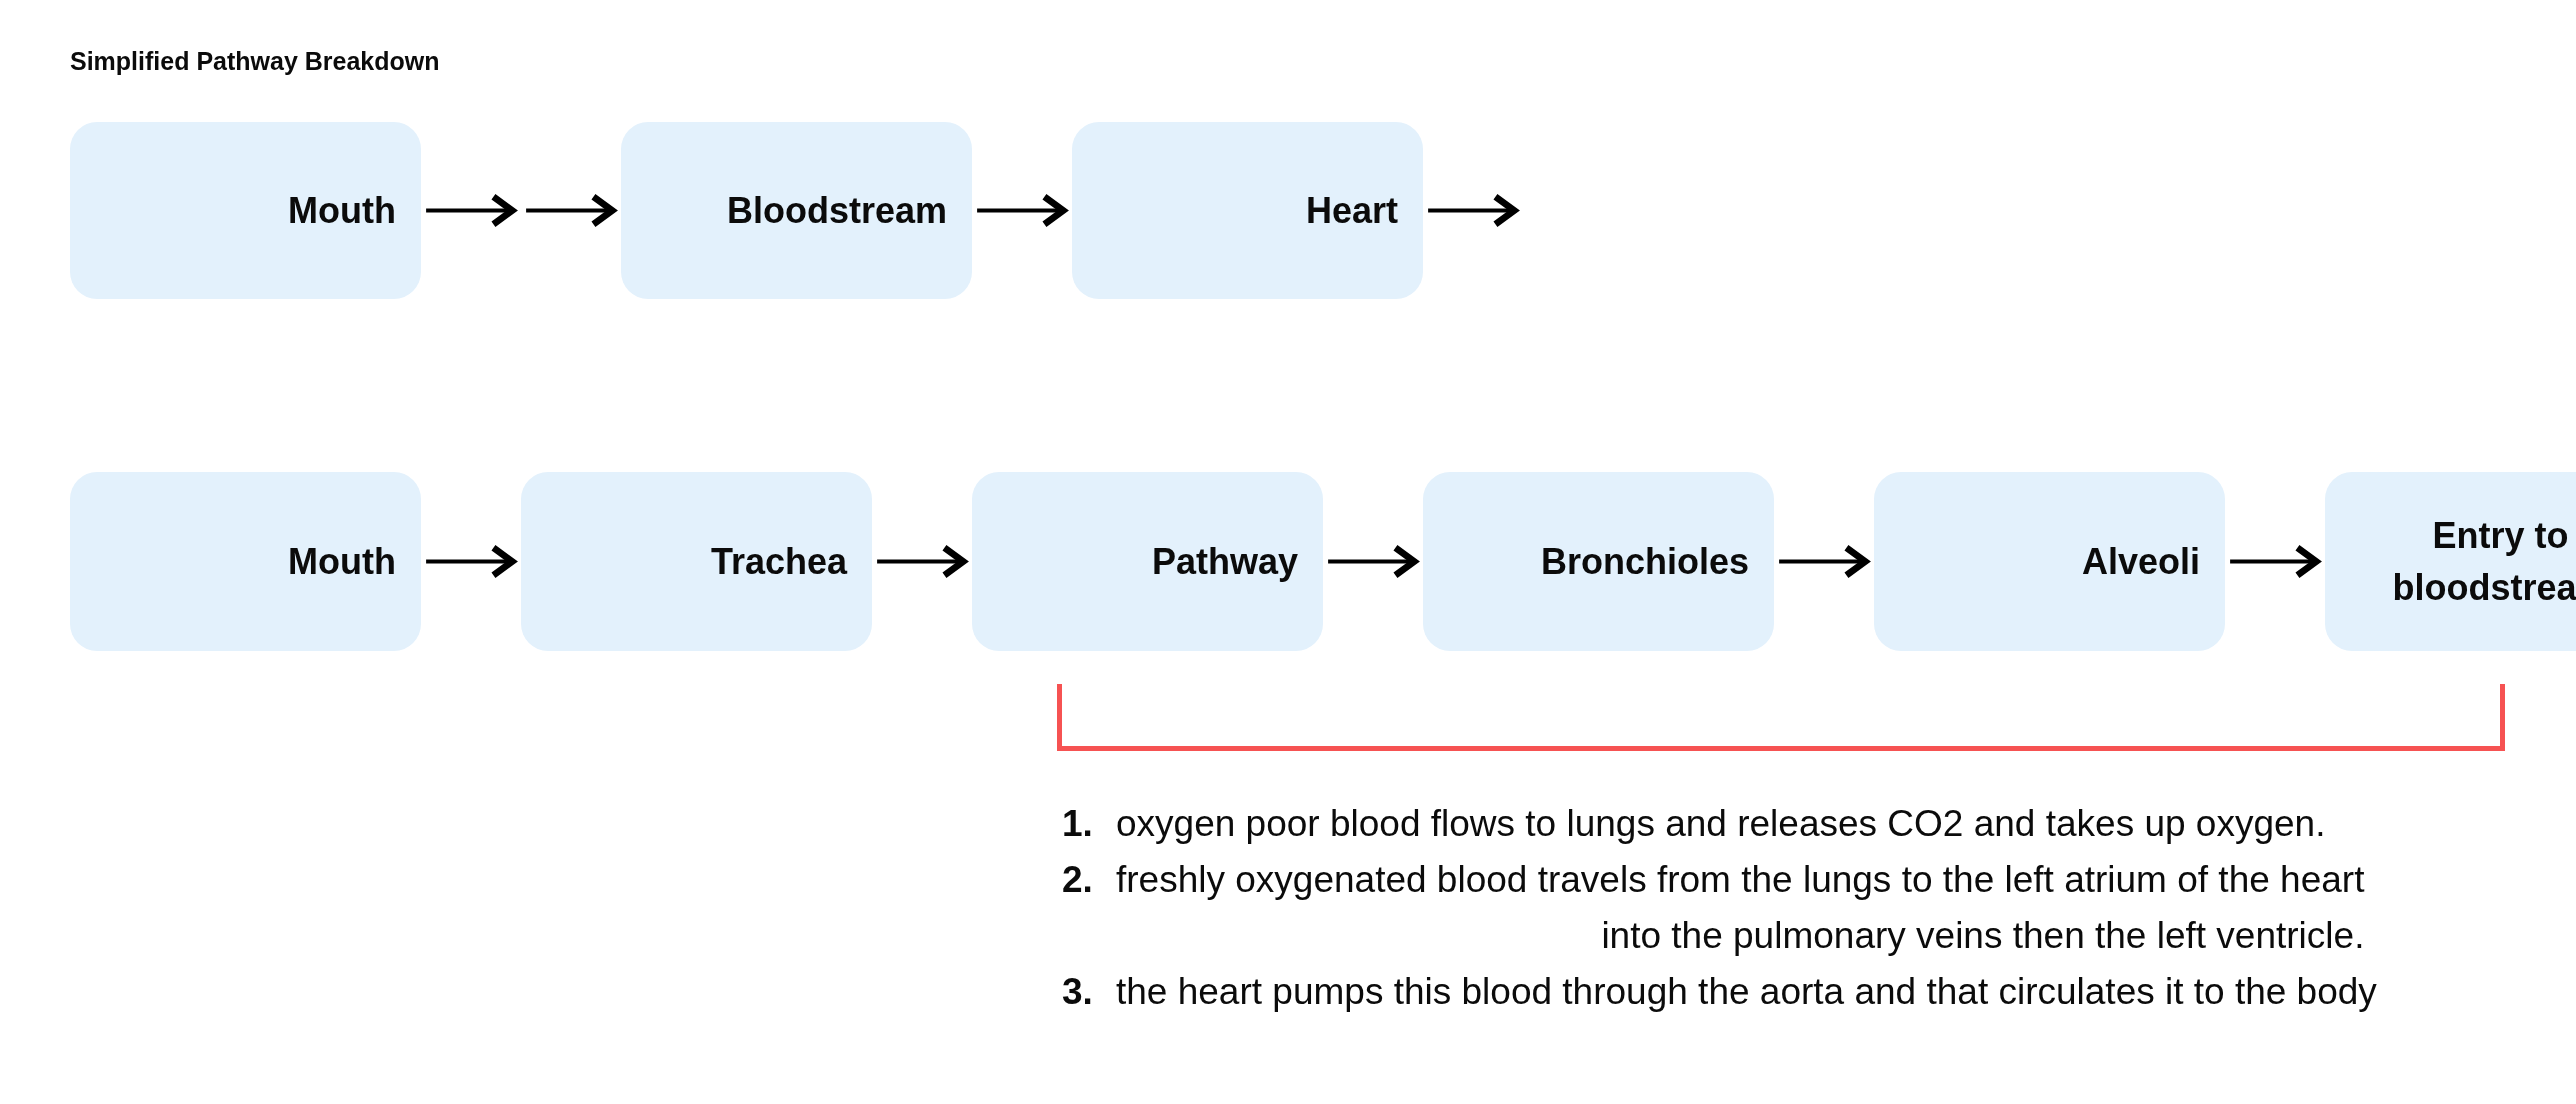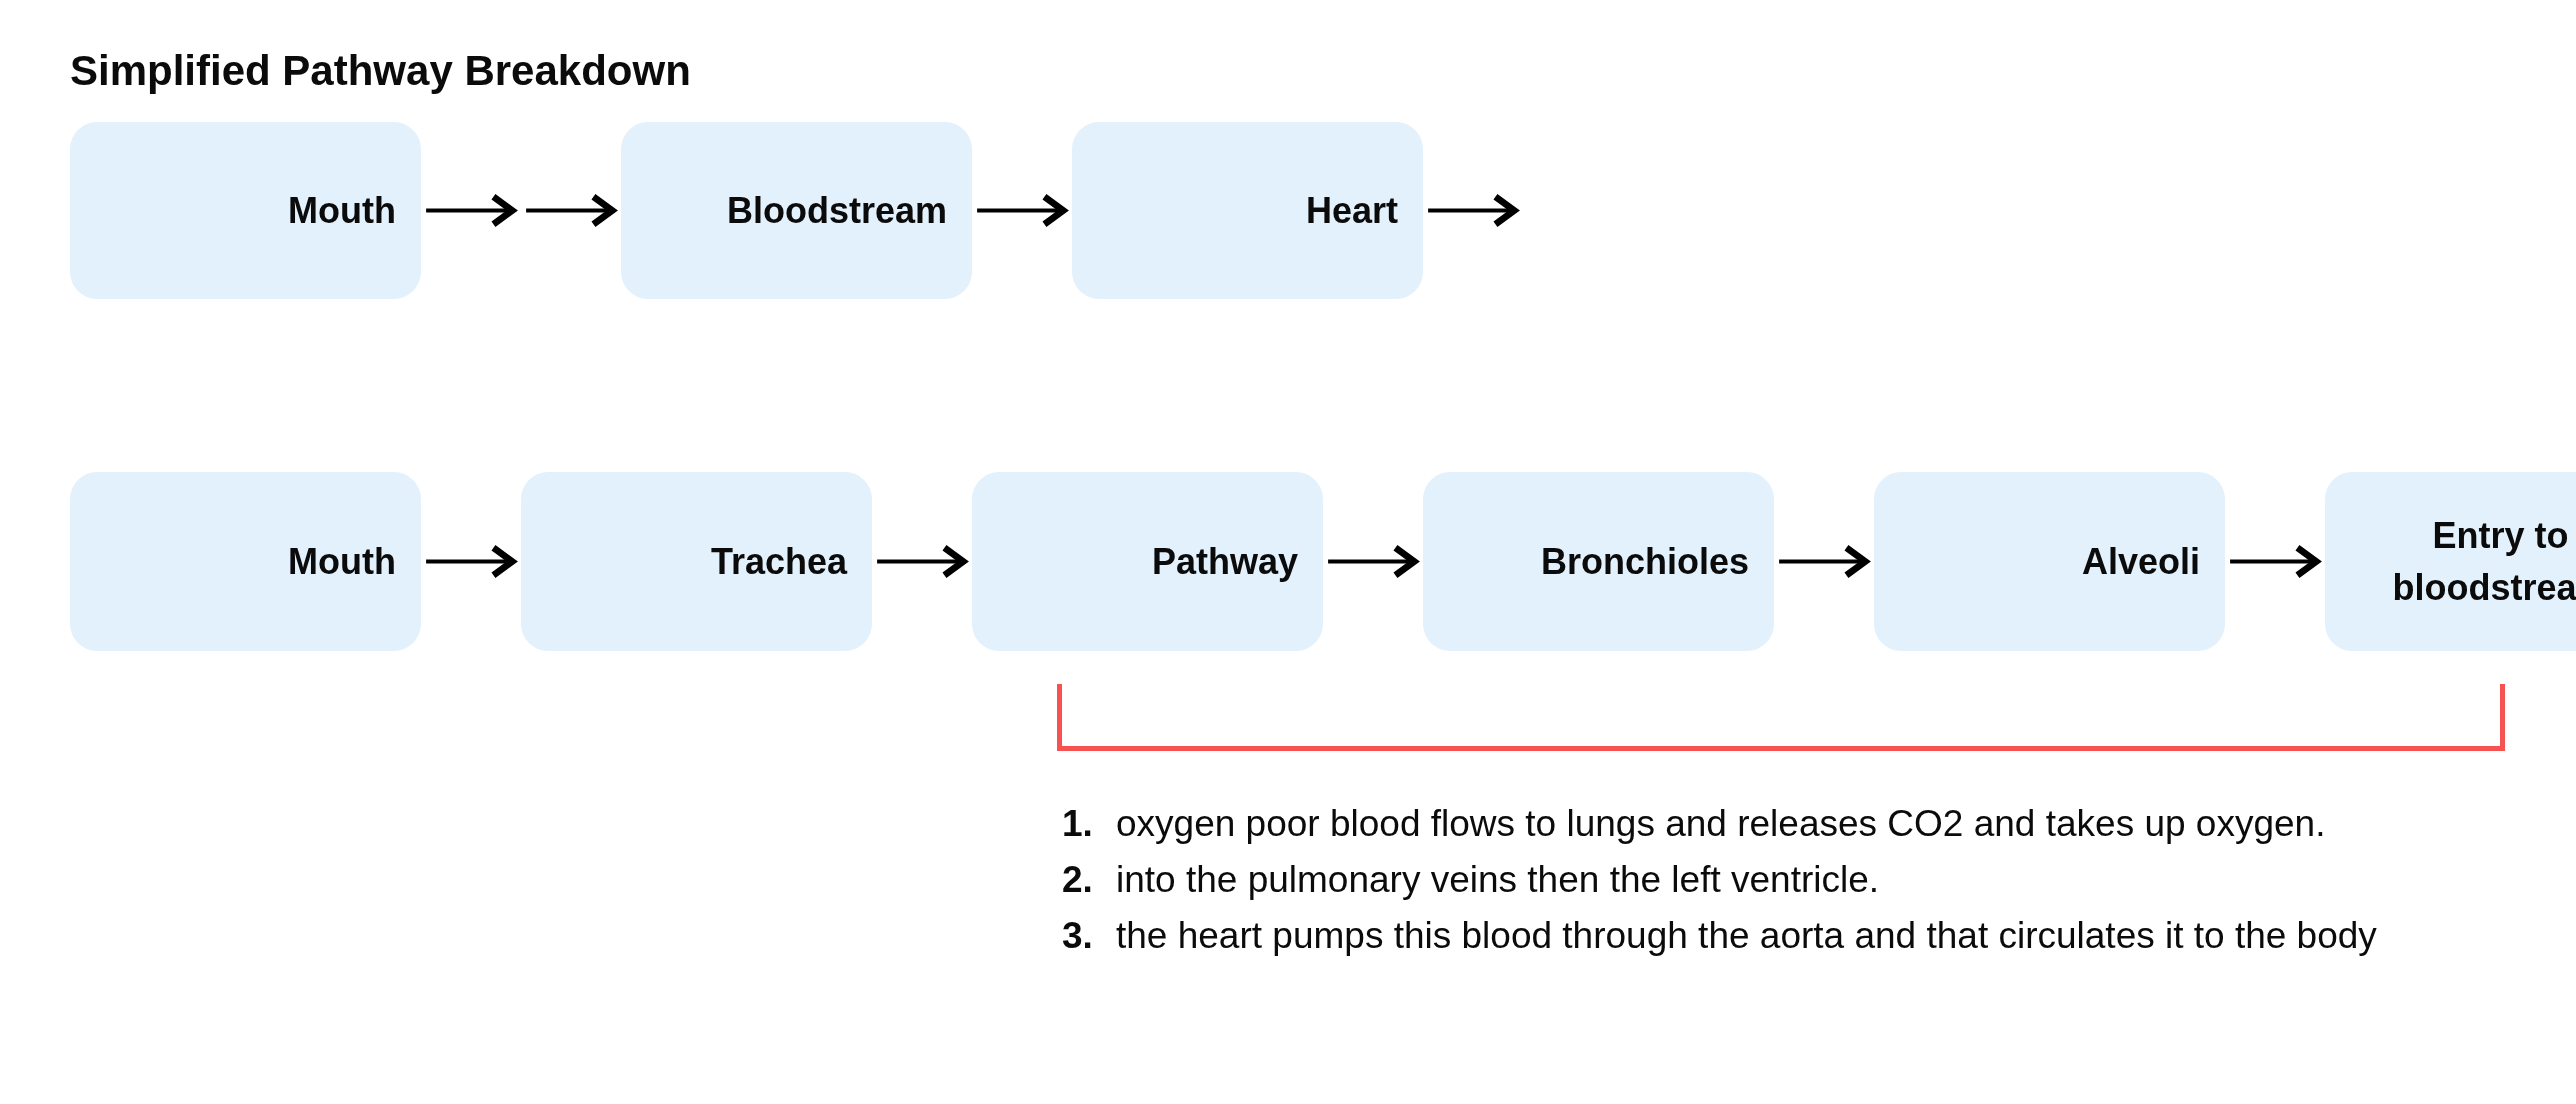--- a/index.html
+++ b/index.html
@@ -16,21 +16,21 @@
     position: relative;
     width: 2743px;
     height: 1104px;
     background: var(--bg);
     overflow: hidden;
   }
   .page-title {
     position: absolute;
     left: 70px;
     top: 47px;
-    font-size: 42px;
+    font-size: 25px;
     font-weight: 700;
     color: var(--text);
     white-space: nowrap;
   }
   .flow-row {
     position: absolute;
     left: 70px;
     display: flex;
     align-items: center;
   }
@@ -201,20 +201,21 @@
   <ol class="notes">
     <li class="note">
       <span class="note-num">1.</span>
       <span class="note-lines">
         <span class="note-line">oxygen poor blood flows to lungs and releases CO2 and takes up oxygen.</span>
       </span>
     </li>
     <li class="note">
       <span class="note-num">2.</span>
       <span class="note-lines">
+        <span class="note-line">freshly oxygenated blood travels from the lungs to the left atrium of the heart</span>
         <span class="note-line">into the pulmonary veins then the left ventricle.</span>
       </span>
     </li>
     <li class="note">
       <span class="note-num">3.</span>
       <span class="note-lines">
         <span class="note-line">the heart pumps this blood through the aorta and that circulates it to the body</span>
       </span>
     </li>
   </ol>

